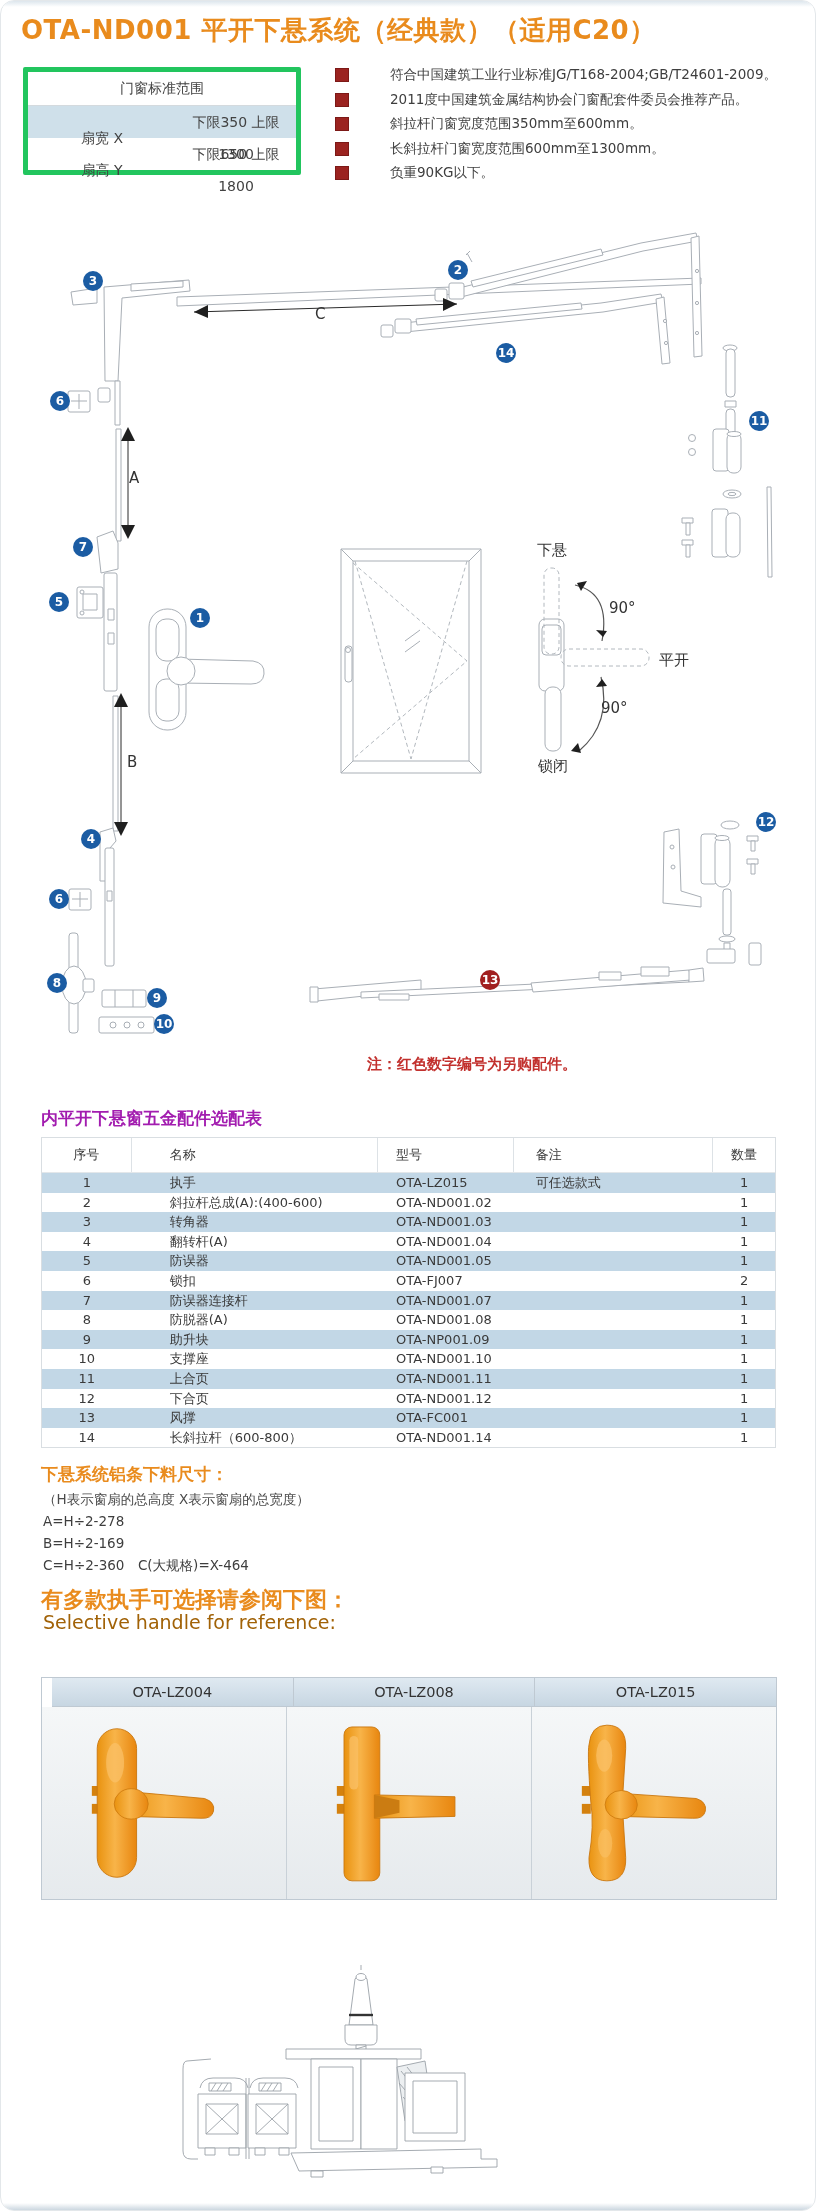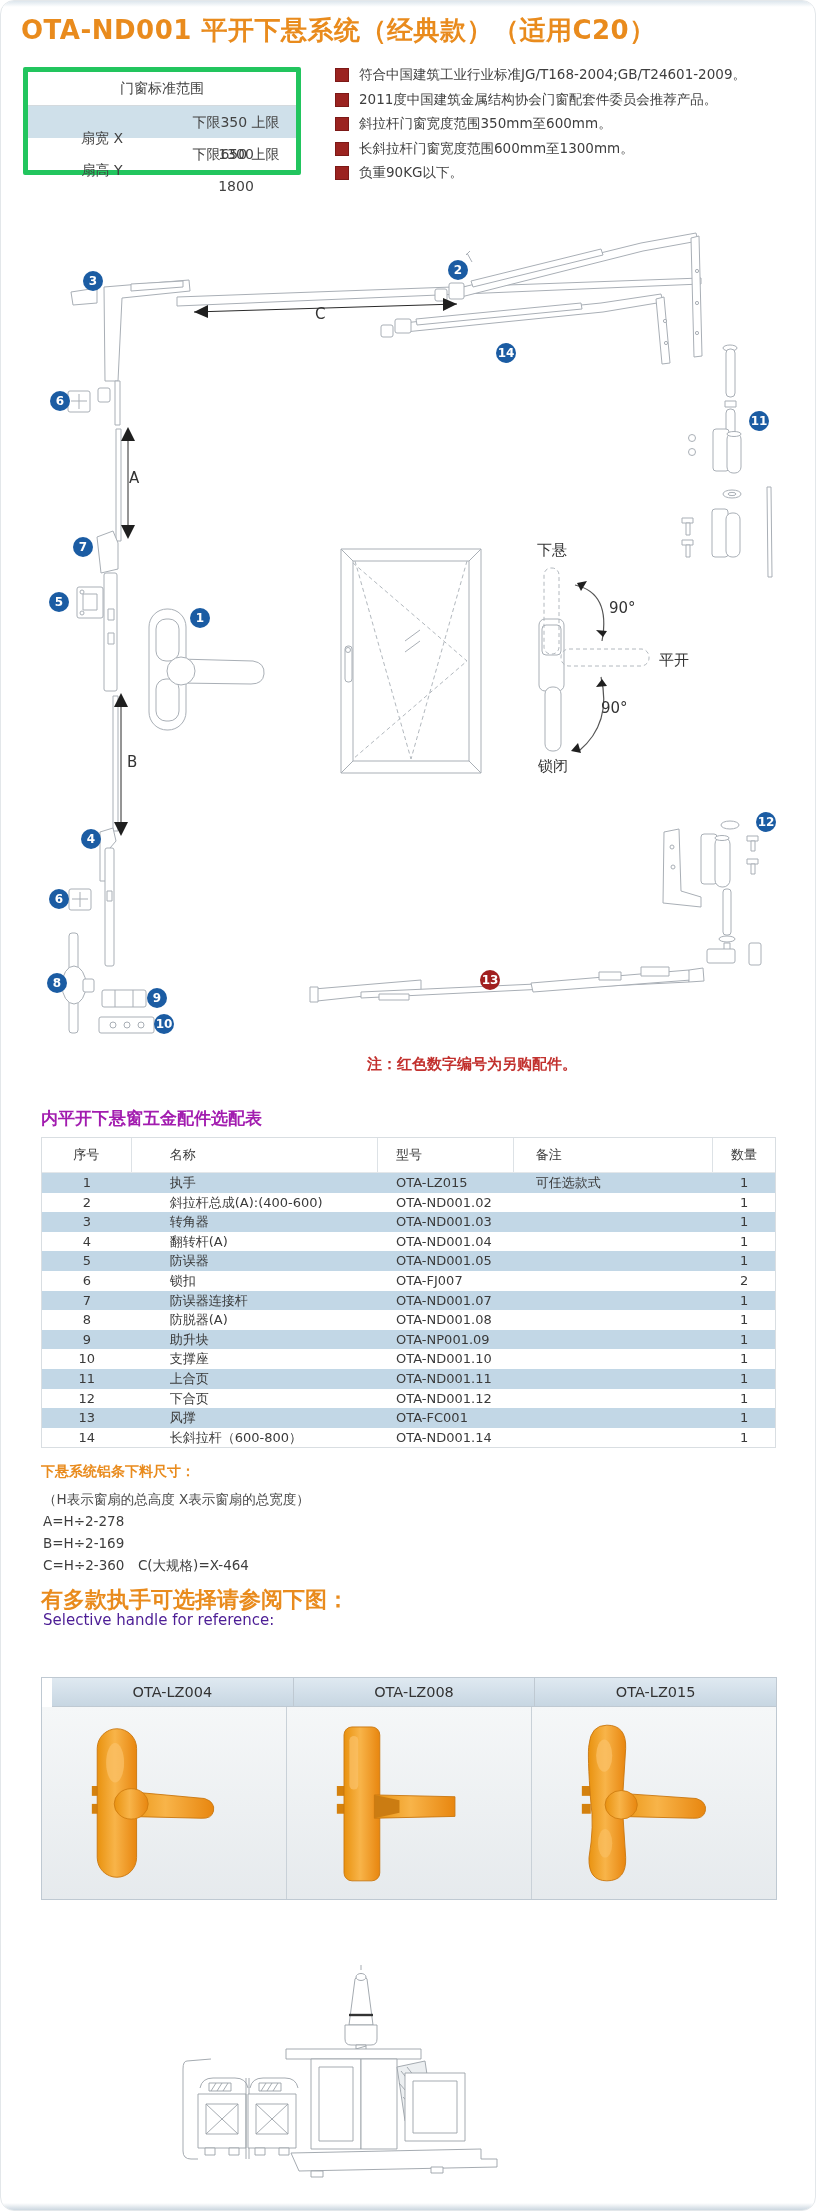--- a/index.html
+++ b/index.html
@@ -15,21 +15,21 @@
   .title{left:20px;top:12px;font-size:26px;font-weight:bold;color:#e98b1d;letter-spacing:0.5px;}
   
   .spec{left:22px;top:66px;width:268px;border:5px solid #22c55e;border-radius:2px;font-size:14px;color:#424242;}
   .spec .hd{height:33px;line-height:33px;text-align:center;background:#fff;border-bottom:1px solid #d4dade;}
   .spec .row{display:flex;height:32px;line-height:32px;text-align:center;}
   .spec .row.blue{background:#cfe0ea;}
   .spec .c1{width:148px;margin-top:16px;}
   .spec .c2{width:120px;}
   
   .features{left:334px;top:62px;width:460px;}
-  .feat{display:flex;align-items:center;height:24.5px;}
+  .feat{display:flex;align-items:center;height:24.5px;gap:31px;}
   .feat .sq{width:12px;height:12px;background:#9b2320;border:1px solid #7c1917;margin-right:10px;flex:none;}
   .feat .tx{font-size:13.5px;color:#3e3e3e;white-space:nowrap;}
   
   .diagram{left:0;top:190px;width:816px;height:895px;}
   .co{position:absolute;width:20px;height:20px;border-radius:50%;background:#1b5ca3;color:#fff;
       font-size:12px;font-weight:bold;display:flex;align-items:center;justify-content:center;}
   .co.red{background:#a11f1f;}
   .dlabel{position:absolute;font-size:15px;color:#333;}
   .note{position:absolute;left:366px;top:864px;font-size:15px;font-weight:bold;color:#c2312e;white-space:nowrap;}
   
@@ -40,26 +40,26 @@
   .ptable .thead .td:last-child{border-right:none;}
   .ptable .tr{display:flex;height:19.6px;line-height:19.6px;}
   .ptable .tr.blue{background:#c2d7e6;}
   .td{box-sizing:border-box;}
   .cseq{width:90px;text-align:center;}
   .cname{width:247px;padding-left:38px;}
   .cmodel{width:136px;padding-left:18px;}
   .cnote{width:200px;padding-left:22px;}
   .cqty{width:62px;text-align:center;}
   
-  .ctitle{left:40px;top:1462px;font-size:14px;font-weight:bold;color:#e98b1d;}
+  .ctitle{left:40px;top:1462px;font-size:17px;font-weight:bold;color:#e98b1d;}
   .csub{left:42px;top:1490px;font-size:13.5px;color:#4a4a4a;}
   .formula{left:42px;font-size:13.5px;color:#3e3e3e;}
   
   .htitle{left:40px;top:1584px;font-size:22px;font-weight:bold;color:#e98b1d;}
-  .hsub{left:42px;top:1610px;font-size:15px;color:#4c1d95;text-align:right;}
+  .hsub{left:42px;top:1610px;font-size:19px;color:#a16207;text-align:right;}
   .hgrid{left:40px;top:1676px;width:736px;border:1px solid #bfc9d2;box-sizing:border-box;}
   .hgrid .hhead{display:flex;height:28px;line-height:28px;background:linear-gradient(#dfe9f1,#c7d6e2);
         border-bottom:1px solid #bfc9d2;margin-left:10px;}
   .hgrid .hhead .hc{flex:1;text-align:center;font-size:14.5px;color:#333;border-right:1px solid #bfc9d2;}
   .hgrid .hhead .hc:last-child{border-right:none;}
   .hgrid .hbody{display:flex;height:192px;background:linear-gradient(#f5f7f8,#e6eaed);}
   .hgrid .hcell{flex:1;border-right:1px solid #c9d1d8;display:flex;align-items:center;justify-content:flex-start;
         padding-left:28px;box-sizing:border-box;}
   .hgrid .hcell:last-child{border-right:none;}
 </style>

